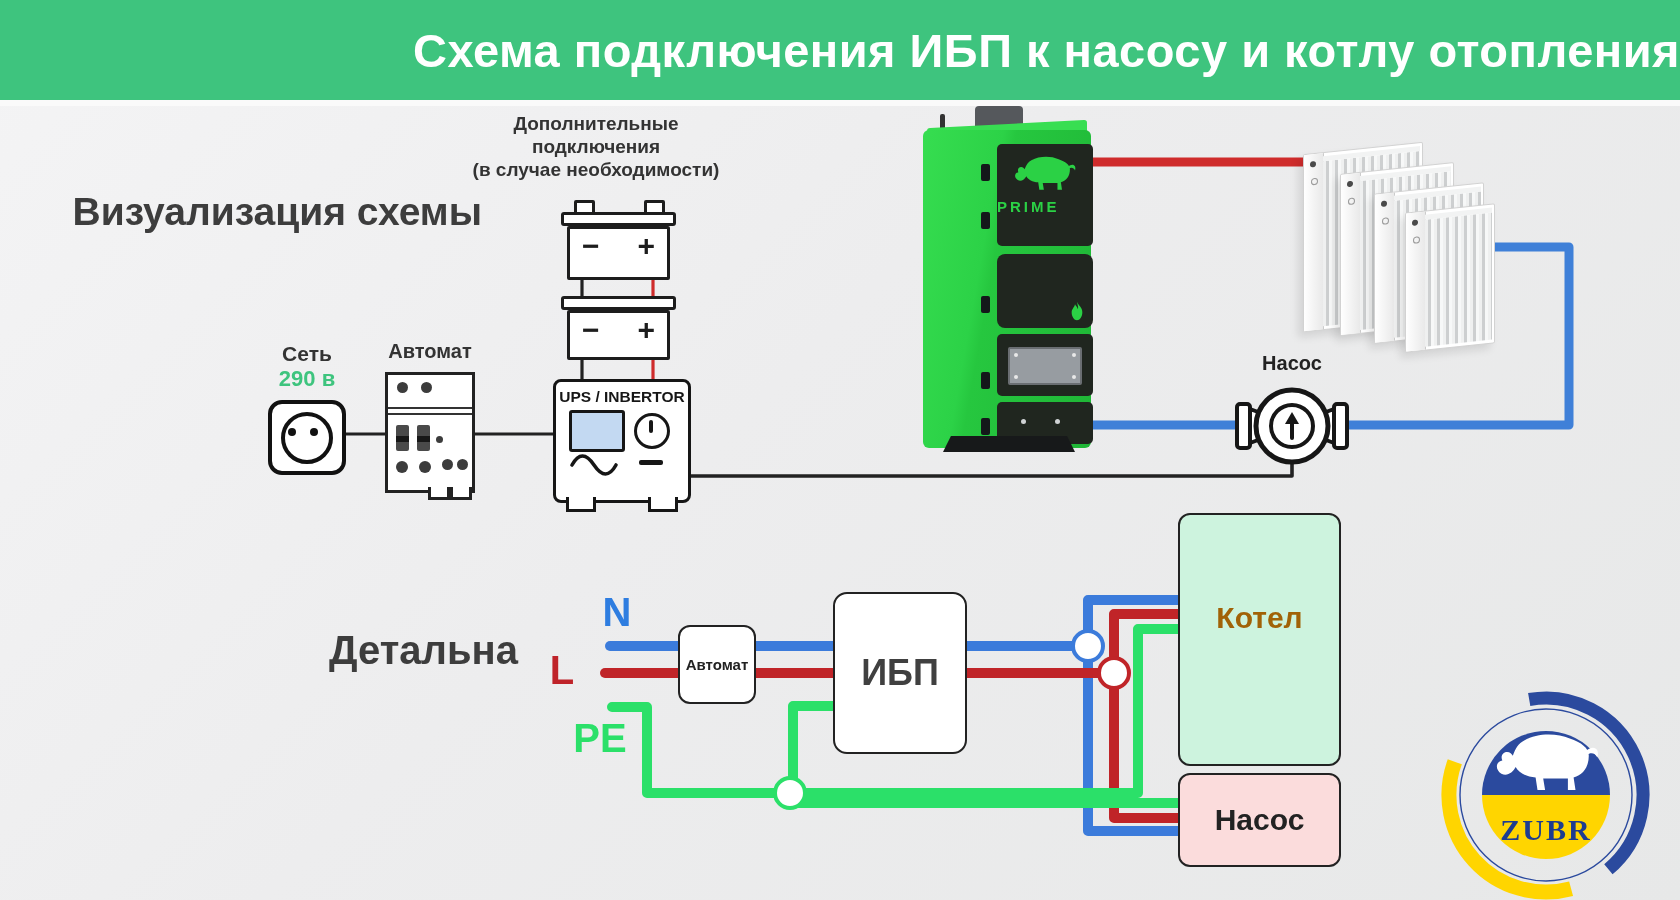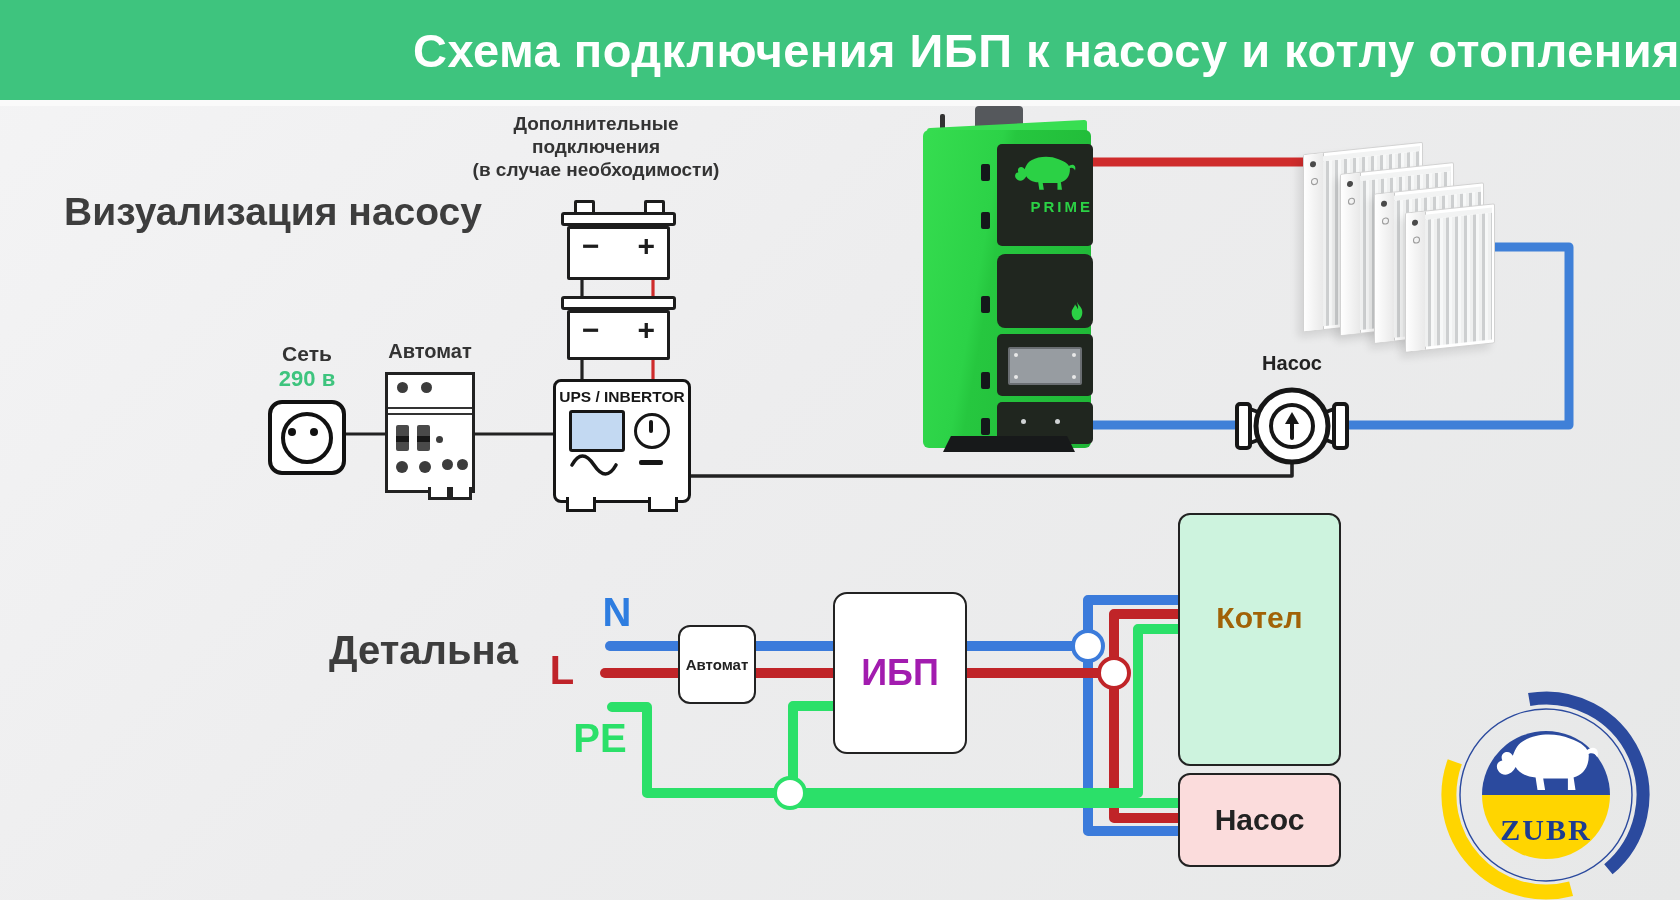--- a/index.html
+++ b/index.html
@@ -47,21 +47,21 @@
   .ups-foot{position:absolute;width:24px;height:12px;border:3px solid #161616;background:#fff;border-top:none;}
   
   .boiler{left:915px;top:100px;width:185px;height:355px;}
   .chimney{position:absolute;left:60px;top:6px;width:48px;height:26px;background:#55585c;border-radius:4px 4px 0 0;}
   .rod{position:absolute;left:25px;top:14px;width:5px;height:18px;background:#333;border-radius:2px;}
   .boiler-top{position:absolute;left:12px;top:24px;width:160px;height:18px;background:#38de52;transform:skewY(-3deg);border-radius:3px;}
   .boiler-body{position:absolute;left:8px;top:30px;width:168px;height:318px;border-radius:6px;
     background:linear-gradient(100deg,#36dd50 0%,#2cd247 36%,#26c73f 42%,#1fb636 100%);}
   .door{position:absolute;left:74px;width:96px;background:#20261f;border-radius:5px;}
   .door-bull{display:block;margin:10px auto 0 auto;}
-  .door-brand{text-align:right;color:#2bd145;font-weight:bold;font-size:15px;letter-spacing:3px;margin-top:2px;}
+  .door-brand{text-align:left;color:#2bd145;font-weight:bold;font-size:15px;letter-spacing:3px;margin-top:2px;}
   .hinge{position:absolute;left:66px;width:9px;height:17px;background:#14181a;border-radius:2px;}
   .plate{position:absolute;left:11px;top:13px;width:70px;height:34px;background:#979ca1;border:2px solid #6a6e72;border-radius:2px;}
   .plate-dot{position:absolute;width:4px;height:4px;border-radius:50%;background:#e8e8e8;}
   .p4dot{position:absolute;top:17px;width:5px;height:5px;border-radius:50%;background:#cfd2d4;}
   .boiler-base{position:absolute;left:28px;top:336px;width:132px;height:16px;background:#17191a;
     clip-path:polygon(6% 0,94% 0,100% 100%,0 100%);}
   
   .radiator{left:1300px;top:130px;width:200px;height:220px;}
   .rad-panel{position:absolute;background:#fff;border:1px solid #d2d2d2;border-radius:2px;
     box-shadow:-5px 5px 9px rgba(0,0,0,.10);transform:skewY(-6deg);}
@@ -130,21 +130,21 @@
     <path d="M793,793 V706 H833"></path>
     <path d="M790,793 H1138 V629 H1178"></path>
     <path d="M790,803 H1178"></path>
   </g>
   <circle cx="790" cy="793" r="15" fill="#fff" stroke="#2be069" stroke-width="4"></circle>
   <circle cx="1088" cy="646" r="15" fill="#fff" stroke="#3b7bdb" stroke-width="4"></circle>
   <circle cx="1114" cy="673" r="15" fill="#fff" stroke="#c02428" stroke-width="4"></circle>
 </svg>
 
 <div class="abs section-label dark comp" style="left:0;top:186;left:0px;top:186px;width:482px;font-size:39px;">
-  <div>Визуализация насосу</div>
+  <div>Визуализация схемы</div>
 </div>
 
 <div class="abs comp" style="left:470px;top:112px;width:252px;text-align:center;font-size:19px;font-weight:bold;color:#333;line-height:1.22;">
   <div>Дополнительные</div>
   <div>подключения</div>
   <div>(в случае необходимости)</div>
 </div>
 
 <div class="abs comp bat-term" style="left:574px;top:200px;"></div>
 <div class="abs comp bat-term" style="left:644px;top:200px;"></div>
@@ -260,21 +260,21 @@
 </div>
 
 <div class="abs comp wire-letter" style="left:592px;top:590px;width:50px;text-align:center;color:#2e7de0;">N</div>
 <div class="abs comp wire-letter" style="left:540px;top:648px;width:44px;text-align:center;color:#bf2329;">L</div>
 <div class="abs comp wire-letter" style="left:562px;top:716px;width:76px;text-align:center;color:#2be069;">PE</div>
 
 <div class="abs comp dbox" style="left:678px;top:625px;width:74px;height:75px;font-size:15px;font-weight:bold;color:#222;">
   <span>Автомат</span>
 </div>
 
-<div class="abs comp dbox" style="left:833px;top:592px;width:130px;height:158px;font-size:36px;font-weight:bold;color:#a21caf;border-radius:14px;">
+<div class="abs comp dbox" style="left:833px;top:592px;width:130px;height:158px;font-size:36px;font-weight:bold;color:#404040;border-radius:14px;">
   <span>ИБП</span>
 </div>
 
 <div class="abs comp dbox kotel" style="left:1178px;top:513px;width:159px;height:249px;font-size:30px;font-weight:bold;color:#a16207;align-items:flex-start;">
   <span style="margin-top:86px;">Котел</span>
 </div>
 
 <div class="abs comp dbox nasos" style="left:1178px;top:773px;width:159px;height:90px;font-size:30px;font-weight:bold;color:#222;">
   <span>Насос</span>
 </div>

